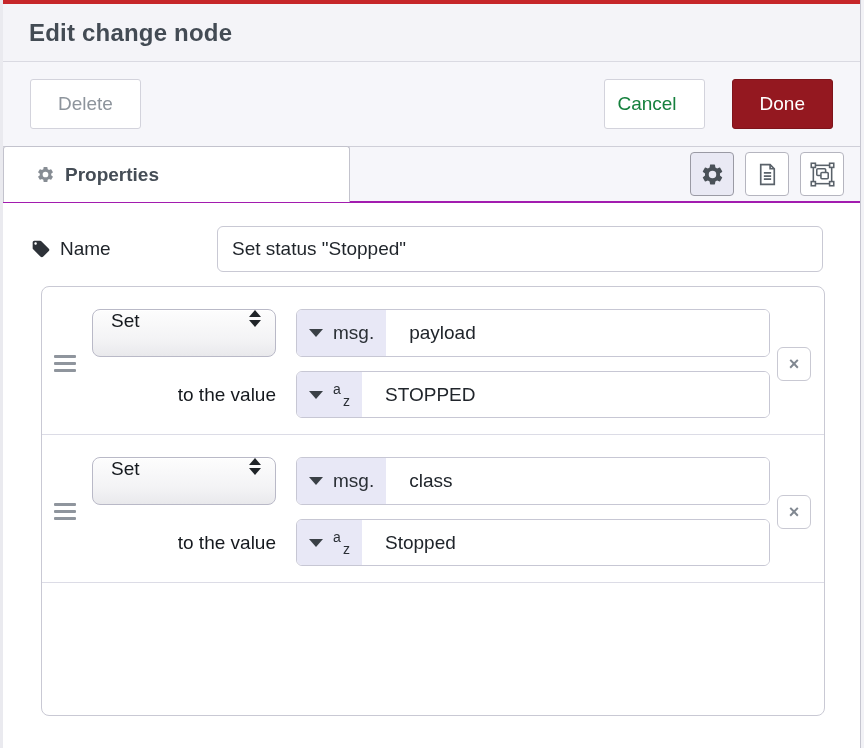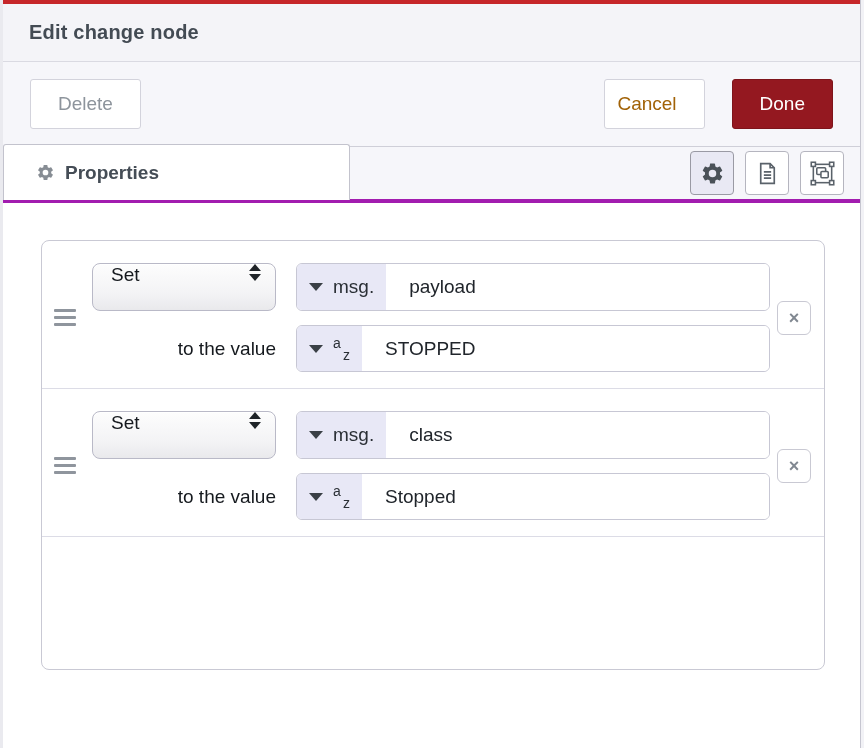--- a/index.html
+++ b/index.html
@@ -19,44 +19,44 @@
   }
   
   .top-red { height: 4px; background: #c6262a; }
   
   .header {
     height: 58px; background: #f4f4f8;
     border-bottom: 1px solid #dadae2;
     display: flex; align-items: center;
     padding: 0 26px;
   }
-  .header h1 { font-size: 20px; font-weight: bold; color: #434b54; letter-spacing: .2px; }
+  .header h1 { font-size: 24px; font-weight: bold; color: #434b54; letter-spacing: .2px; }
   
   .btnbar {
     height: 85px; background: #f6f6fa;
     border-bottom: 1px solid #cfcfd8;
     display: flex; align-items: center;
     padding: 0 27px;
   }
   .btn {
     height: 50px; padding: 0 27px;
     font-size: 19px; font-family: inherit;
     border-radius: 3px; cursor: pointer;
     background: #fff; border: 1px solid #d3d3dc;
   }
   .btn-delete { color: #8d949c; }
-  .btn-cancel { margin-left: auto; color: #a16207; padding-left: 12px; }
+  .btn-cancel { margin-left: auto; color: #15803d; padding-left: 12px; }
   .btn-done {
     margin-left: 27px; background: #941820;
     border: 1px solid #7e141b; color: #fff;
   }
   
   .tabrow {
     height: 56px; background: #f6f6fa;
-    border-bottom: 4px solid #a21caf;
+    border-bottom: 2px solid #a21caf;
     display: flex; align-items: flex-end;
   }
   .tab {
     width: 347px; height: 56px;
     background: #fff;
     border: 1px solid #c3c3cd; border-bottom: none;
     border-top-left-radius: 3px; border-top-right-radius: 3px;
     margin-bottom: -1px;
     display: flex; align-items: center; gap: 10px;
     padding-left: 32px; cursor: pointer;
@@ -204,20 +204,31 @@
           <rect x="18.8" y="18.8" width="4" height="4" fill="#fff"></rect>
           <rect x="6.5" y="6.5" width="8.5" height="6.5" rx="1"></rect>
           <rect x="10.5" y="10" width="7" height="6" rx="1" fill="#fff"></rect>
         </svg>
       </button>
     </div>
   </div>
 
   <div class="content">
 
+    <div class="field-row">
+      <div class="field-label">
+        <svg viewBox="0 0 24 24">
+            <path d="M21.41 11.58l-9-9C12.05 2.22 11.55 2 11 2H4c-1.1 0-2 .9-2 2v7c0 .55.22 1.05.59 1.42l9 9c.36.36.86.58 1.41.58s1.05-.22 1.41-.59l7-7c.37-.36.59-.86.59-1.41s-.22-1.06-.59-1.42zM5.5 7C4.67 7 4 6.33 4 5.5S4.67 4 5.5 4 7 4.67 7 5.5 6.33 7 5.5 7z"></path>
+          </svg>
+        <span>Name</span>
+      </div>
+      <div class="name-input-wrap">
+        <input class="text-input" type="text" value="Set status &quot;Stopped&quot;" style="">
+      </div>
+    </div>
 
 
     <div class="rules-box">
 
       <div class="rule">
         <div class="rule-handle">
           <span class="handle">
               <i></i>
               <i></i>
               <i></i>

